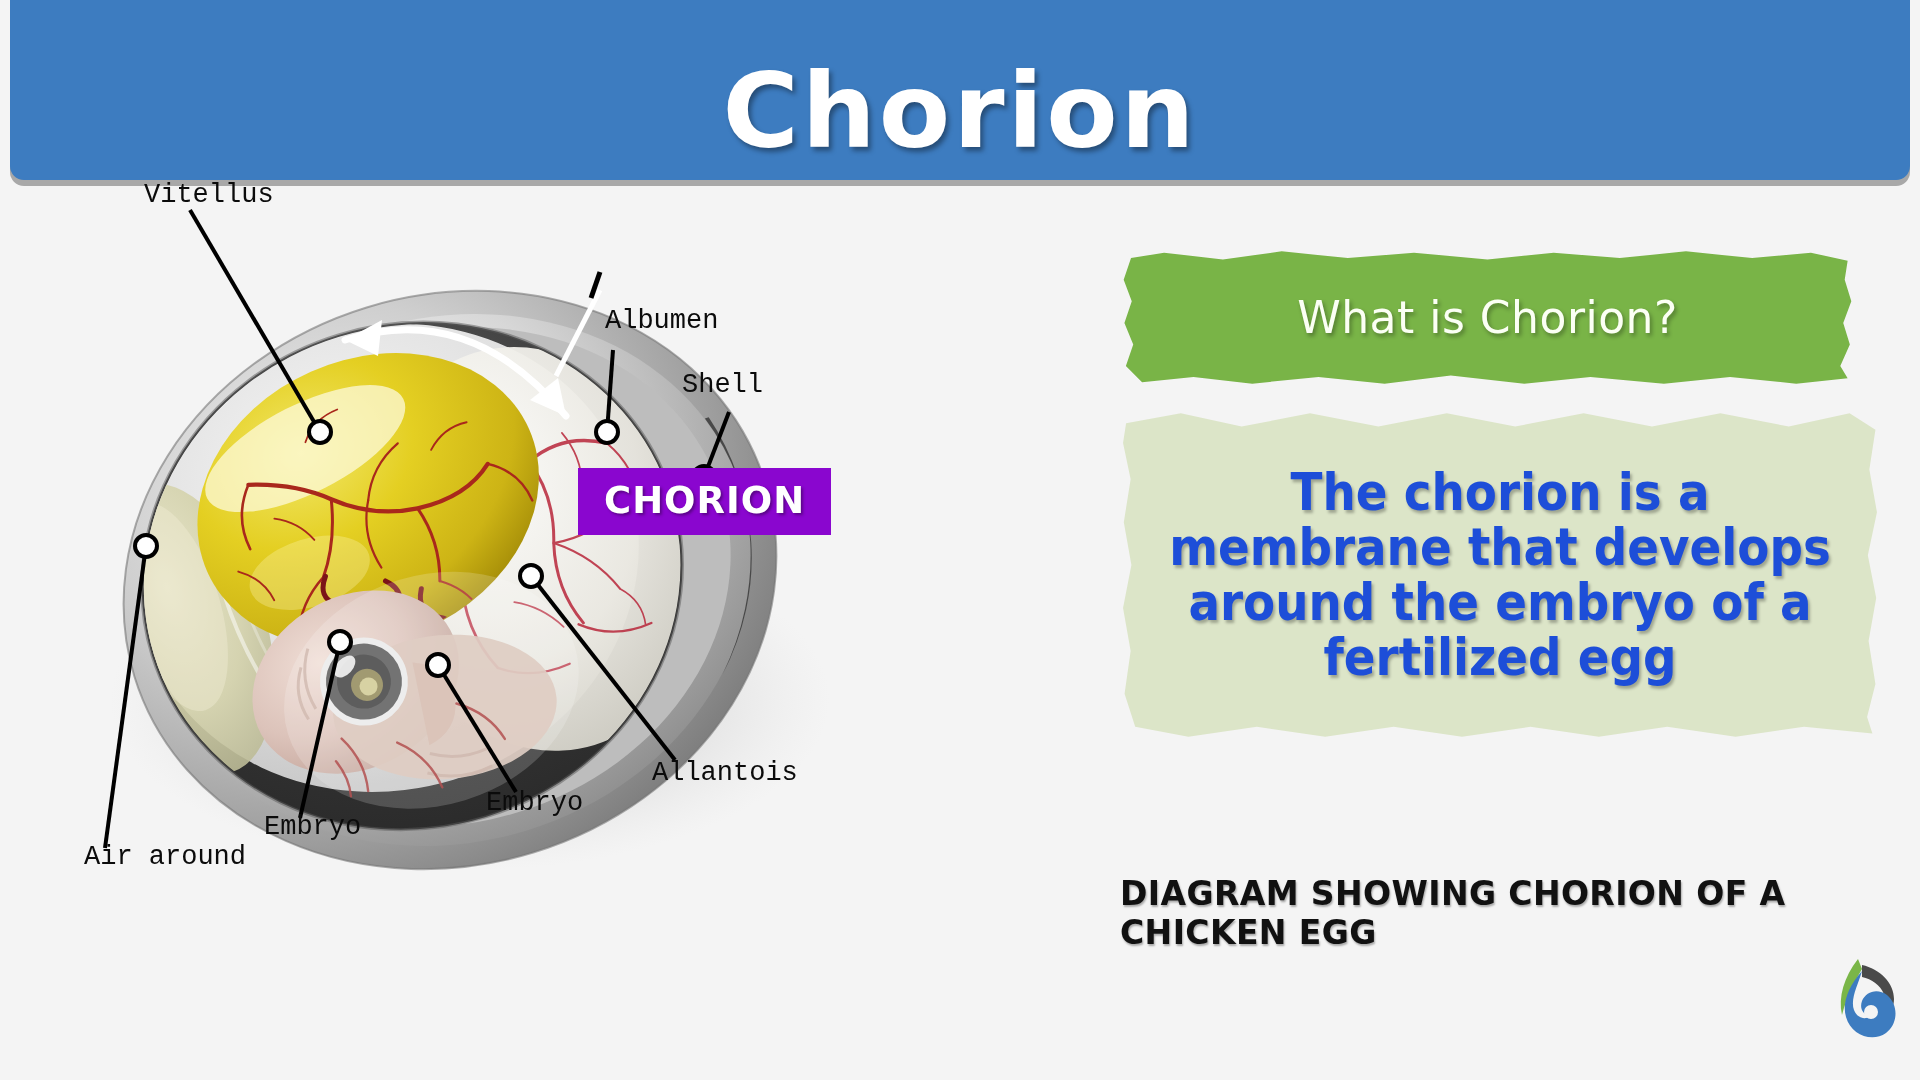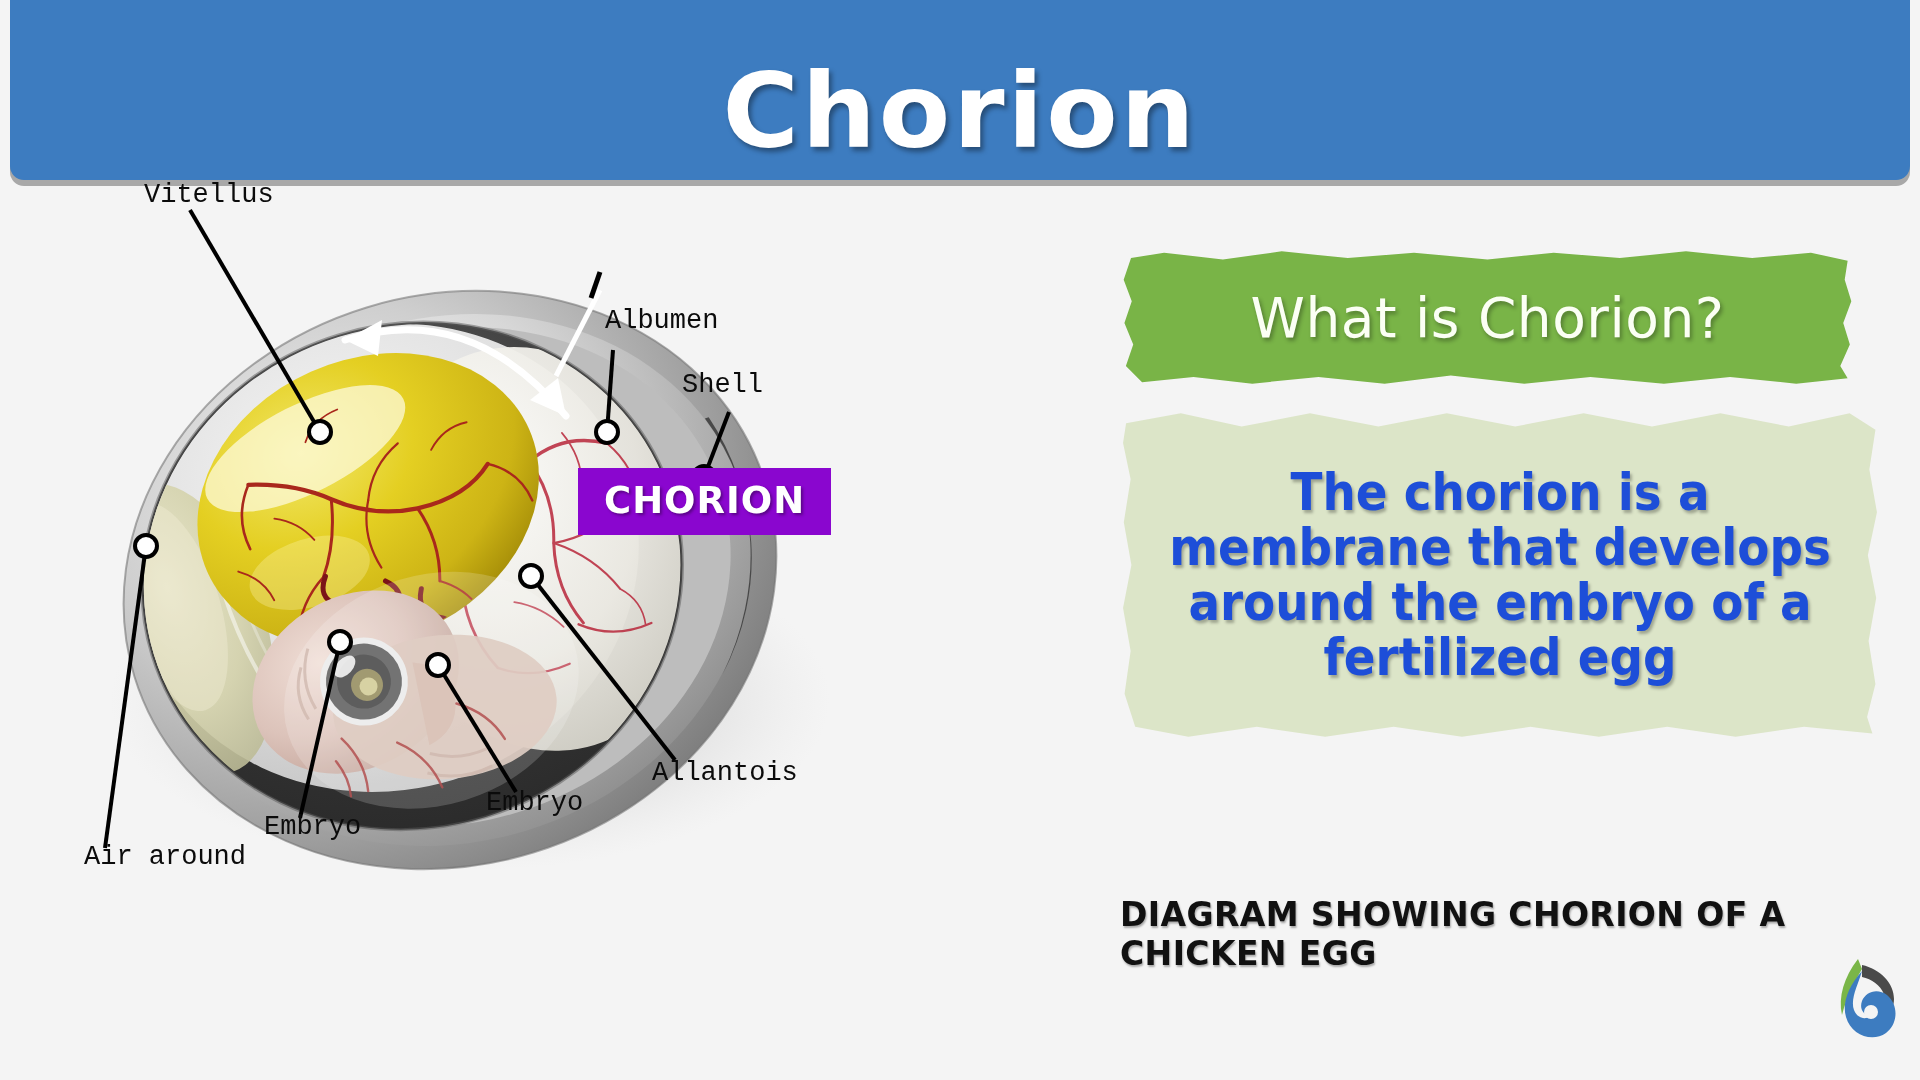--- a/index.html
+++ b/index.html
@@ -69,21 +69,21 @@
     position:absolute;inset:0;
     background:#79b447;
     clip-path:polygon(1.5% 6%,6% 2%,14% 7%,22% 1%,31% 6%,40% 2%,50% 7%,59% 2%,68% 6%,
       77% 1%,86% 6%,94% 2%,99% 8%,98.6% 22%,99.5% 38%,98.4% 54%,99.3% 70%,98% 86%,
       99% 95%,92% 99%,83% 94%,74% 99%,64% 94%,55% 99%,45% 93%,36% 99%,27% 94%,
       18% 99%,10% 94%,3% 98%,0.8% 86%,1.8% 70%,0.6% 54%,1.6% 38%,0.5% 22%);
   }
   #question-text{
     position:relative;
     font-family:"DejaVu Sans","Liberation Sans",sans-serif;
-    font-size:55px;color:#fbfff4;font-weight:500;
+    font-size:44px;color:#fbfff4;font-weight:500;
     text-shadow:2px 3px 4px rgba(0,0,0,.33);
     letter-spacing:.5px;
   }
 
   #definition-card{
     position:relative;margin-top:25px;width:760px;min-height:330px;
     display:flex;align-items:center;justify-content:center;
     padding:22px 30px;box-sizing:border-box;
   }
   #definition-card .paper{
@@ -96,21 +96,21 @@
       0.6% 86%,1.4% 73%,0.4% 60%,1.5% 47%,0.5% 34%,1.4% 21%,0.4% 10%);
   }
   #definition-text{
     position:relative;text-align:center;
     font-family:"DejaVu Sans Condensed","Liberation Sans Narrow","DejaVu Sans",sans-serif;
     font-weight:bold;font-size:52px;line-height:1.06;color:#1d4ed8;
     text-shadow:2px 3px 3px rgba(0,0,0,.28);
   }
 
   #diagram-caption{
-    position:absolute;left:1120px;top:896px;width:740px;
+    position:absolute;left:1120px;top:875px;width:740px;
     font-family:"DejaVu Sans","Liberation Sans",sans-serif;
     font-weight:bold;font-size:33px;line-height:1.18;color:#111;
     letter-spacing:.4px;
     text-shadow:1px 2px 2px rgba(0,0,0,.3);
   }
 
   #site-logo{position:absolute;left:1828px;top:955px;width:74px;height:92px;}
 </style>
 </head>
 <body>

